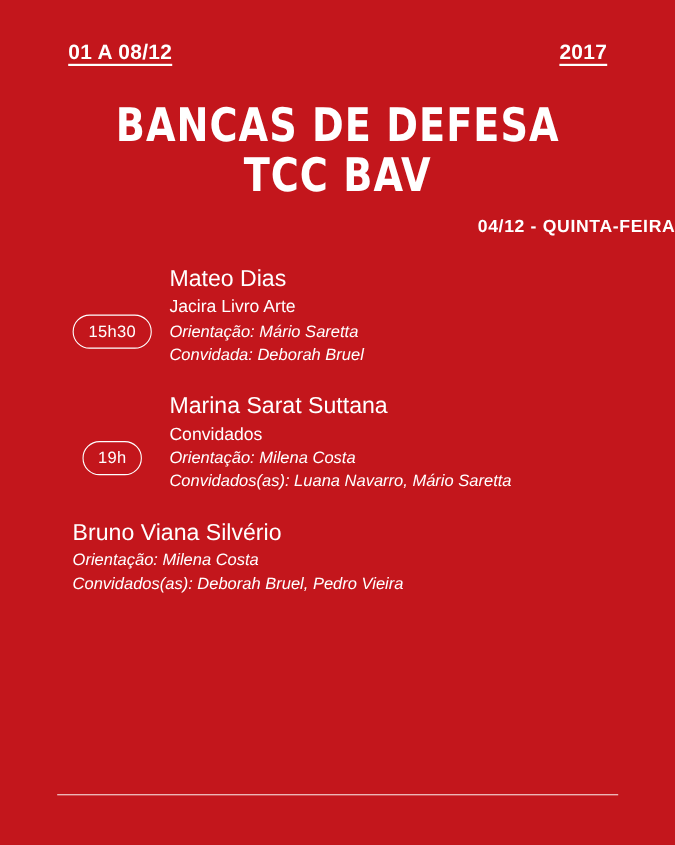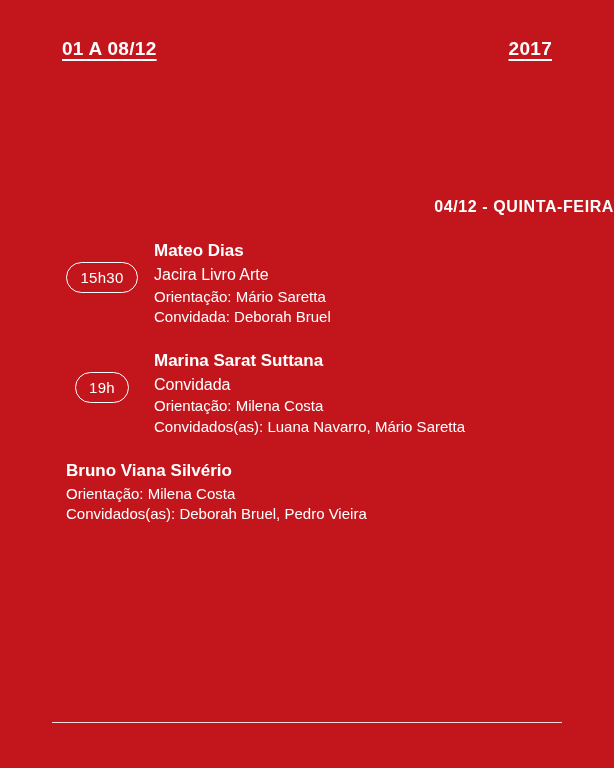--- a/index.html
+++ b/index.html
@@ -104,40 +104,42 @@
   }
   .time-pill {
     border: 1.6px solid #ffffff;
     border-radius: 30px;
     padding: 7px 13px;
     font-size: 15px;
     font-weight: normal;
     letter-spacing: 0.3px;
     white-space: nowrap;
     line-height: 1;
+    margin-top: 24px;
   }
   .entry-body {
     flex: 1 1 auto;
     padding-left: 8px;
   }
   .student {
-    font-size: 17px;
-    font-weight: bold;
+    font-size: 21px;
+    font-weight: normal;
     line-height: 1.35;
     margin-bottom: 1px;
   }
   .work {
     font-size: 16px;
     line-height: 1.35;
     text-underline-offset: 2px;
     margin-bottom: 1px;
   }
   .meta {
     font-size: 15px;
     line-height: 1.38;
+    font-style: italic;
   }
 
   
   .footer-rule {
     position: absolute;
     left: 52px;
     right: 52px;
     top: 722px;
     height: 1px;
     background: rgba(255,255,255,0.85);
@@ -146,20 +148,24 @@
 </head>
 <body>
 
 <div class="poster">
 
   <div class="header-row">
     <div class="header-date">01 A 08/12</div>
     <div class="header-year">2017</div>
   </div>
 
+  <div class="title-block">
+    <div class="title-main">BANCAS DE DEFESA</div>
+    <div class="title-sub">TCC BAV</div>
+  </div>
 
   <div class="day-label">04/12 - QUINTA-FEIRA</div>
 
   <div class="schedule">
 
     <div class="entry">
       <div class="time-wrap">
         <div class="time-pill">15h30</div>
       </div>
       <div class="entry-body">
@@ -169,21 +175,21 @@
         <div class="meta">Convidada: Deborah Bruel</div>
       </div>
     </div>
 
     <div class="entry">
       <div class="time-wrap">
         <div class="time-pill">19h</div>
       </div>
       <div class="entry-body">
         <div class="student">Marina Sarat Suttana</div>
-        <div class="work">Convidada</div>
+        <div class="work">Convidados</div>
         <div class="meta">Orientação: Milena Costa</div>
         <div class="meta">Convidados(as): Luana Navarro, Mário Saretta</div>
       </div>
     </div>
 
     <div class="entry">
       <div class="entry-body">
         <div class="student">Bruno Viana Silvério</div>
         <div class="meta">Orientação: Milena Costa</div>
         <div class="meta">Convidados(as): Deborah Bruel, Pedro Vieira</div>

